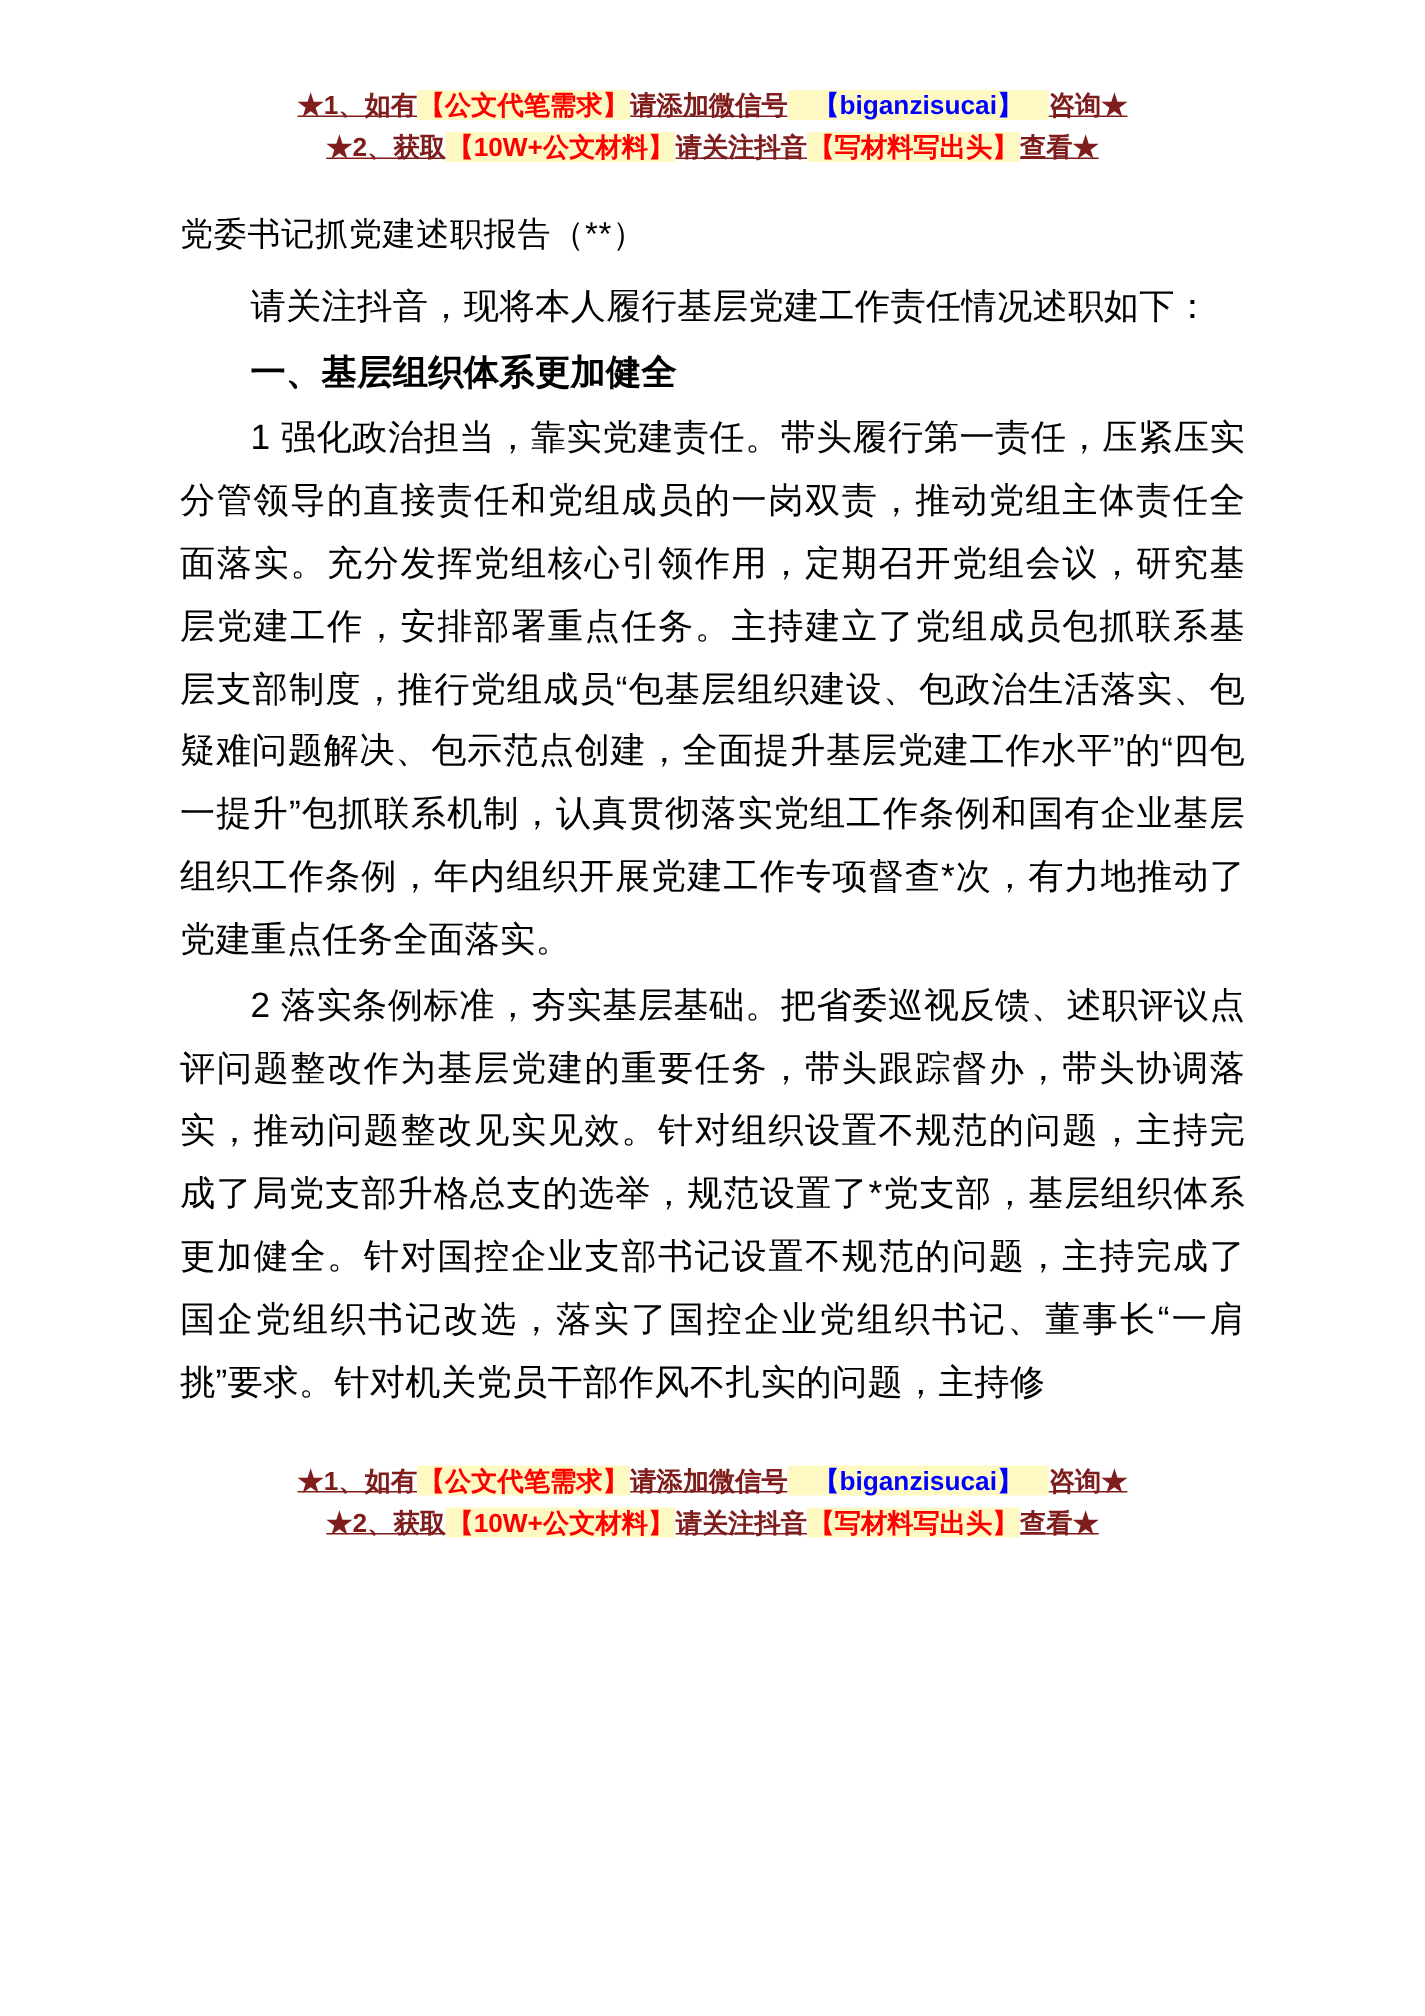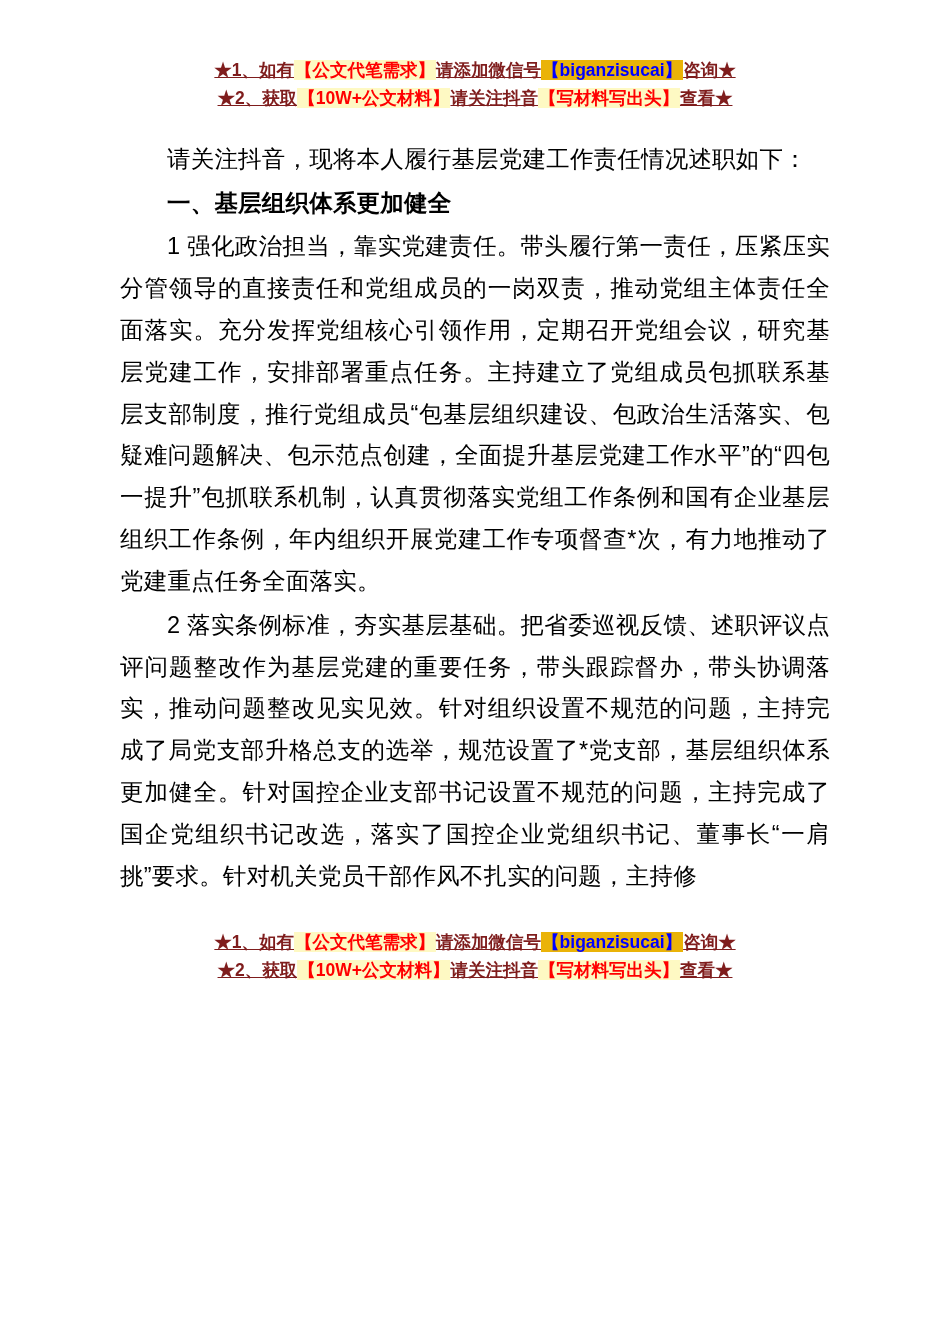--- a/index.html
+++ b/index.html
@@ -38,22 +38,22 @@
   .banner .line {
     display: block;
   }
   .hl-red {
     color: #ff0000;
     background: #fef9c3;
     padding: 0 1px;
   }
   .hl-blue {
     color: #0000ff;
-    background: #eab308;
-    padding: 0 1px;
+    background: #fef9c3;
+    padding: 0 17px;
   }
   .plain {
     color: #7f1d1d;
     text-decoration: underline;
   }
   
   .doc-title {
     font-size: 22px;
     line-height: 1.5;
     margin: 0 0 12px 0;
@@ -79,20 +79,21 @@
 
   <div class="banner banner-top">
     <span class="line">
       <span class="plain">★1、如有</span><span class="hl-red">【公文代笔需求】</span><span class="plain">请添加微信号</span><span class="hl-blue">【biganzisucai】</span><span class="plain">咨询★</span>
     </span>
     <span class="line">
       <span class="plain">★2、获取</span><span class="hl-red">【10W+公文材料】</span><span class="plain">请关注抖音</span><span class="hl-red">【写材料写出头】</span><span class="plain">查看★</span>
     </span>
   </div>
 
+  <div class="doc-title">党委书记抓党建述职报告（**）</div>
 
   <p class="para">请关注抖音，现将本人履行基层党建工作责任情况述职如下：</p>
   <p class="para heading">一、基层组织体系更加健全</p>
   <p class="para">1 强化政治担当，靠实党建责任。带头履行第一责任，压紧压实分管领导的直接责任和党组成员的一岗双责，推动党组主体责任全面落实。充分发挥党组核心引领作用，定期召开党组会议，研究基层党建工作，安排部署重点任务。主持建立了党组成员包抓联系基层支部制度，推行党组成员“包基层组织建设、包政治生活落实、包疑难问题解决、包示范点创建，全面提升基层党建工作水平”的“四包一提升”包抓联系机制，认真贯彻落实党组工作条例和国有企业基层组织工作条例，年内组织开展党建工作专项督查*次，有力地推动了党建重点任务全面落实。</p>
   <p class="para">2 落实条例标准，夯实基层基础。把省委巡视反馈、述职评议点评问题整改作为基层党建的重要任务，带头跟踪督办，带头协调落实，推动问题整改见实见效。针对组织设置不规范的问题，主持完成了局党支部升格总支的选举，规范设置了*党支部，基层组织体系更加健全。针对国控企业支部书记设置不规范的问题，主持完成了国企党组织书记改选，落实了国控企业党组织书记、董事长“一肩挑”要求。针对机关党员干部作风不扎实的问题，主持修</p>
 
   <div class="banner banner-bottom">
     <span class="line">
       <span class="plain">★1、如有</span><span class="hl-red">【公文代笔需求】</span><span class="plain">请添加微信号</span><span class="hl-blue">【biganzisucai】</span><span class="plain">咨询★</span>
     </span>

